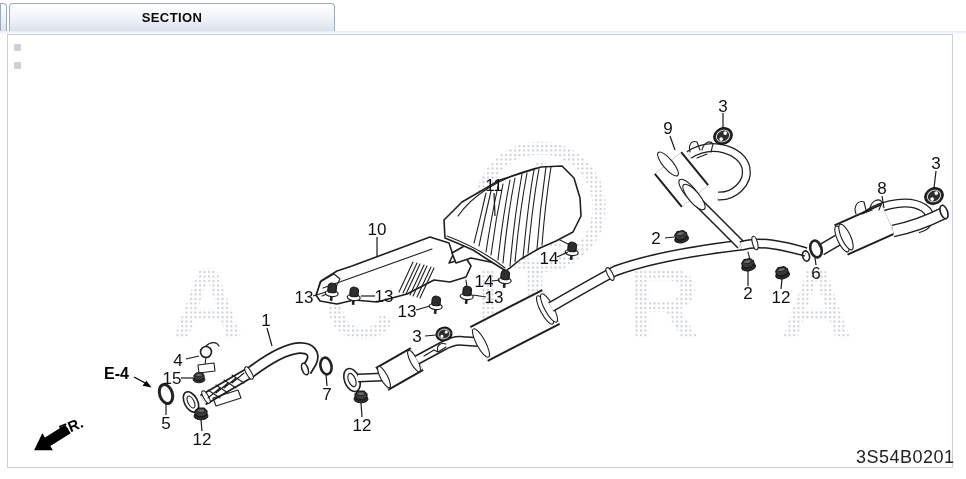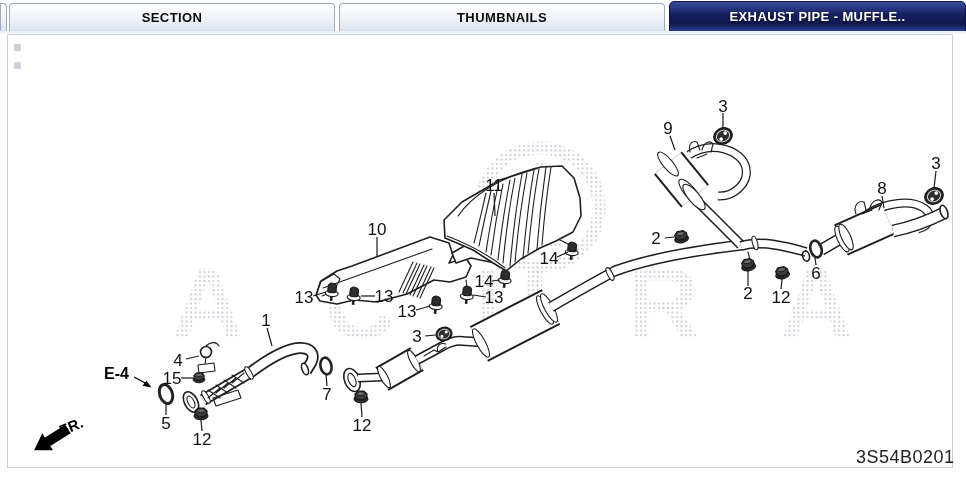--- a/index.html
+++ b/index.html
@@ -43,26 +43,20 @@
   .fr-text{font-size:15px;font-weight:bold;fill:#000;}
   .code{position:absolute;left:856px;top:447px;font-size:18px;color:#222;letter-spacing:.5px;}
 </style>
 </head>
 <body>
 
 <div class="tabbar">
   <div class="tab stub"></div>
   <div class="tab t1">
     <span>SECTION</span>
-  </div>
-  <div class="tab t2">
-    <span>THUMBNAILS</span>
-  </div>
-  <div class="tab active">
-    <span>EXHAUST PIPE - MUFFLE..</span>
   </div>
   <div class="tabstrip-bottom"></div>
 </div>
 
 <div class="canvas"></div>
 <div class="faint-dot dot1"></div>
 <div class="faint-dot dot2"></div>
 
 <svg class="diagram" viewBox="0 0 966 479">
   <defs>

